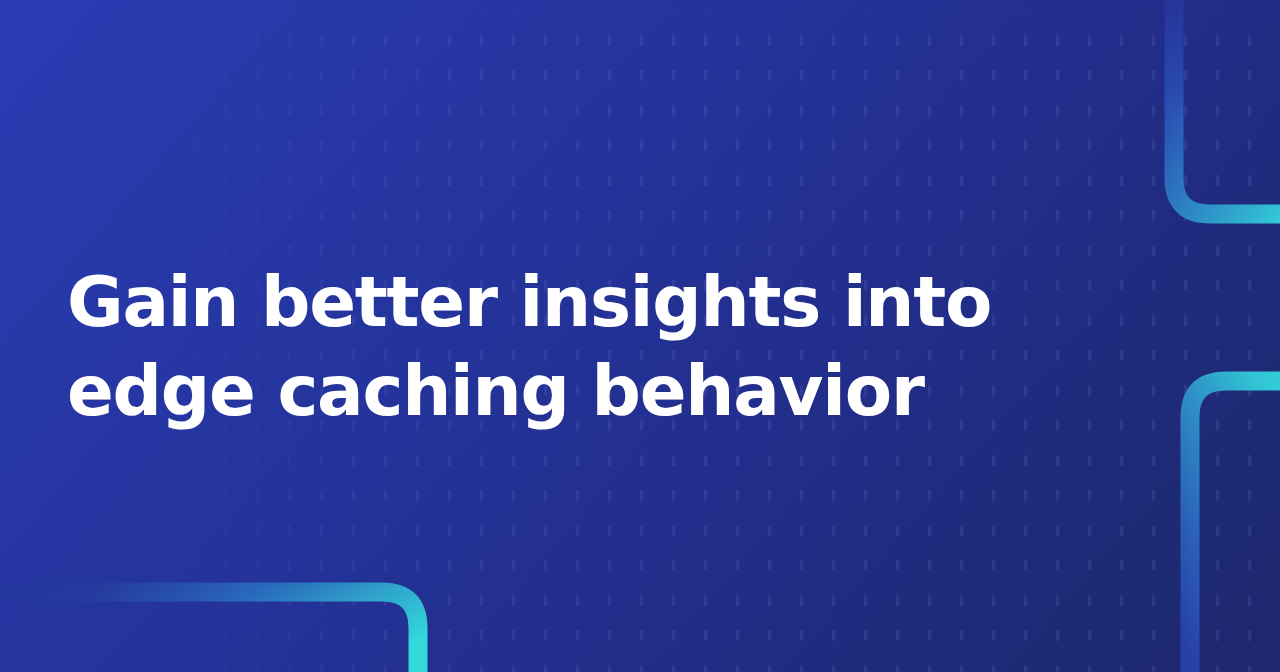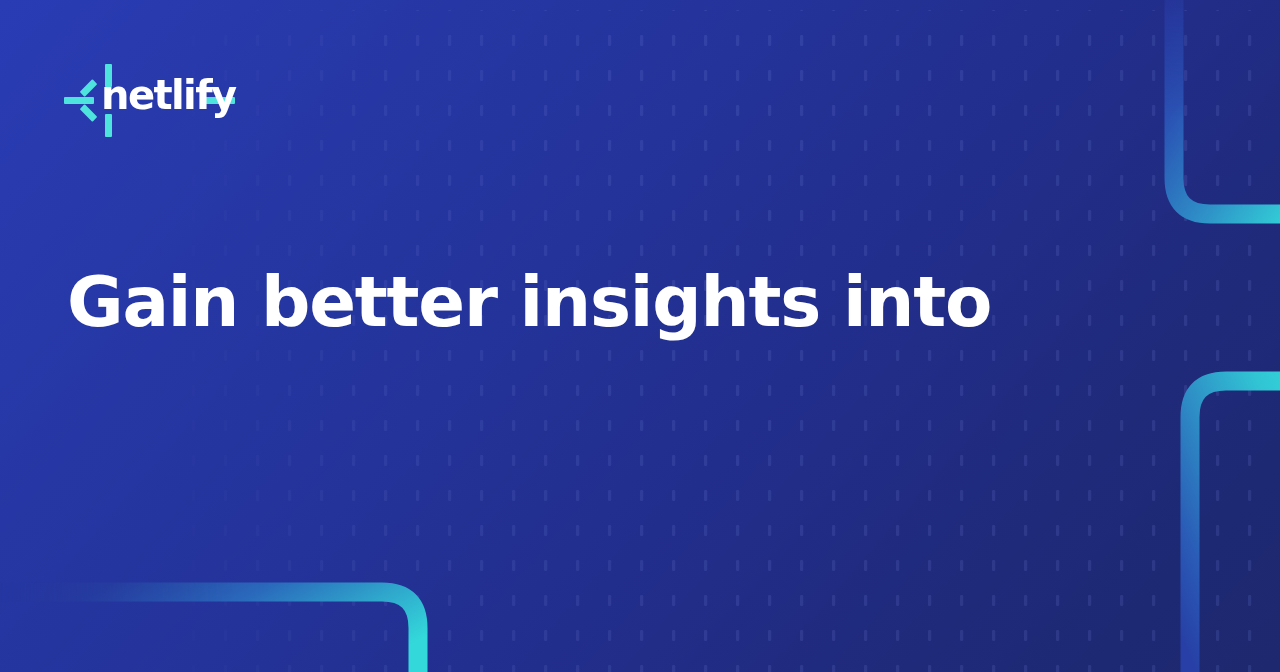--- a/index.html
+++ b/index.html
@@ -157,27 +157,19 @@
       </mask>
     </defs>
 
     <path d="M 1174 -30 L 1174 178 Q 1174 214 1210 214 L 1310 214" fill="none" stroke="url(#gradTR)" stroke-width="19" stroke-linecap="butt" mask="url(#maskTR)"></path>
 
     <path d="M 1310 381 L 1226 381 Q 1190 381 1190 417 L 1190 700" fill="none" stroke="url(#gradRM)" stroke-width="19" stroke-linecap="butt"></path>
 
     <path d="M -20 592 L 382 592 Q 418 592 418 628 L 418 700" fill="none" stroke="url(#gradBL)" stroke-width="19" stroke-linecap="butt" mask="url(#maskBL)"></path>
   </svg>
 
-  <div class="logo">
-    <span class="ray left-dash"></span>
-    <span class="ray right-dash"></span>
-    <span class="ray top-tick"></span>
-    <span class="ray bottom-tick"></span>
-    <span class="ray diag-up"></span>
-    <span class="ray diag-down"></span>
-    <span class="logo-wordmark">netlify</span>
-  </div>
 
   <h1 class="headline">
     <span class="line">Gain better insights into</span>
+    <span class="line">edge caching behavior</span>
   </h1>
 
 </div>
 
 </body></html>

